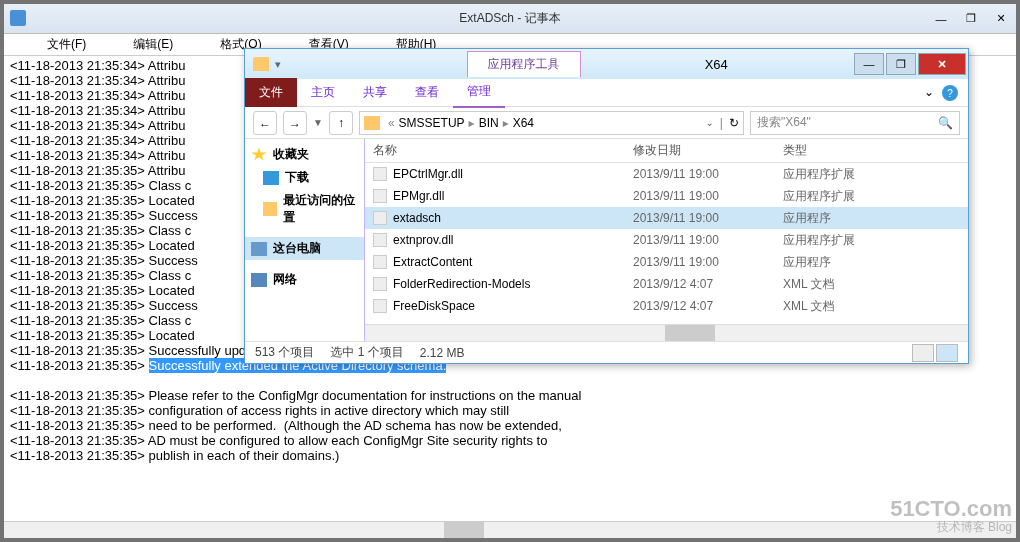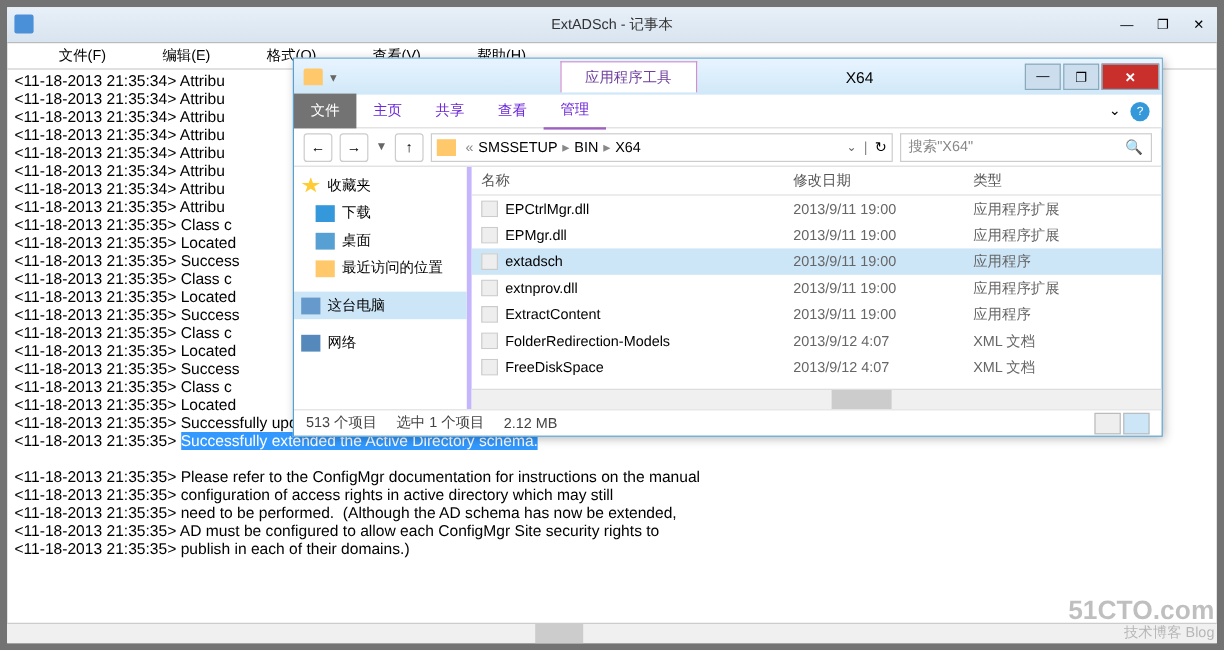--- a/index.html
+++ b/index.html
@@ -1,19 +1,19 @@
 <!DOCTYPE html>
 <html><head>
   <meta charset="utf-8">
   <style>
     * { margin: 0; padding: 0; box-sizing: border-box; font-family: "Microsoft YaHei", "SimSun", Arial, sans-serif; }
     body { width: 1020px; height: 542px; background: #fff; position: relative; overflow: hidden; }
     
     
-    .notepad { width: 100%; height: 100%; border: 6px solid #737373; display: flex; flex-direction: column; }
+    .notepad { width: 100%; height: 100%; border: 4px solid #737373; display: flex; flex-direction: column; }
     .np-titlebar { height: 30px; background: linear-gradient(#e8f0f8, #d8e4f0); display: flex; align-items: center; justify-content: center; position: relative; border-bottom: 1px solid #bbb; }
     .np-title { font-size: 12px; color: #333; }
     .np-controls { position: absolute; right: 0; top: 0; display: flex; height: 100%; }
     .np-ctrl { width: 30px; height: 100%; display: flex; align-items: center; justify-content: center; font-size: 11px; cursor: pointer; }
     .np-icon { position: absolute; left: 6px; top: 6px; width: 16px; height: 16px; background: #4a90d9; border-radius: 2px; }
     
     .np-menu { height: 22px; padding: 0 4px; display: flex; gap: 2px; align-items: center; font-size: 12px; border-bottom: 1px solid #ccc; }
     .np-menu span { padding: 2px 6px; cursor: pointer; margin-left: 33px; }
     
     .np-content { flex: 1; padding: 2px 6px; font-family: "Courier New", monospace; font-size: 13px; line-height: 15px; white-space: pre; overflow: hidden; color: #000; position: relative; }
@@ -31,34 +31,34 @@
     .ex-tab { padding: 4px 20px; border: 1px solid transparent; }
     .ex-tab.active { background: #fff; border: 1px solid #d090d0; border-bottom: none; color: #7040a0; }
     .ex-title { flex: 1; text-align: center; font-size: 13px; }
     .ex-controls { display: flex; height: 22px; margin-right: 2px; }
     .ex-ctrl { width: 30px; display: flex; align-items: center; justify-content: center; font-size: 11px; border: 1px solid #8ab; margin-left: 2px; cursor: pointer; }
     .ex-ctrl.min, .ex-ctrl.max { background: #cde; }
     .ex-ctrl.close { background: #c9302c; color: #fff; width: 48px; font-weight: bold; }
     
     .ex-ribbon { height: 28px; background: #fff; display: flex; align-items: center; font-size: 12px; border-bottom: 1px solid #ddd; position: relative; }
     .ex-rtab { padding: 6px 14px; cursor: pointer; color: #6d28d9; }
-    .ex-rtab.file { background: #737373; color: #fff; }
+    .ex-rtab.file { background: #7f1d1d; color: #fff; }
     .ex-rtab.manage { border-bottom: 2px solid #a060c0; }
     .ex-help { position: absolute; right: 10px; top: 6px; display: flex; gap: 8px; font-size: 12px; }
     .help-icon { width: 16px; height: 16px; border-radius: 50%; background: #3498db; color: #fff; display: flex; align-items: center; justify-content: center; font-size: 10px; }
     
     .ex-nav { height: 32px; display: flex; align-items: center; padding: 0 8px; gap: 6px; border-bottom: 1px solid #ddd; }
     .ex-navbtn { width: 24px; height: 24px; border: 1px solid #ccc; border-radius: 3px; display: flex; align-items: center; justify-content: center; font-size: 12px; cursor: pointer; }
     .ex-crumb { flex: 1; height: 24px; border: 1px solid #ccc; display: flex; align-items: center; padding: 0 4px; font-size: 12px; }
     .ex-crumb .folder { width: 16px; height: 14px; background: #ffc96b; margin-right: 4px; }
     .ex-crumb .sep { margin: 0 4px; color: #888; }
     .ex-search { width: 210px; height: 24px; border: 1px solid #ccc; padding: 0 6px; font-size: 12px; color: #888; display: flex; align-items: center; justify-content: space-between; }
     
     .ex-body { flex: 1; display: flex; overflow: hidden; }
-    .ex-sidebar { width: 148px; border-right: 4px solid #c4b5fd; padding: 4px 0; font-size: 12px; }
+    .ex-sidebar { width: 120px; border-right: 1px solid #c4b5fd; padding: 4px 0; font-size: 12px; font-weight: bold; }
     .ex-sidegroup { margin-bottom: 8px; }
     .ex-sideitem { padding: 3px 6px 3px 18px; display: flex; align-items: center; gap: 6px; cursor: pointer; }
     .ex-sideitem.head { padding-left: 6px; }
     .ex-sideitem.sel { background: #cde6f7; }
     .ex-sideicon { width: 16px; height: 14px; display: inline-block; }
     .ic-fav { background: #ffcc33; clip-path: polygon(50% 0%, 61% 35%, 98% 35%, 68% 57%, 79% 91%, 50% 70%, 21% 91%, 32% 57%, 2% 35%, 39% 35%); }
     .ic-dl { background: #3498db; }
     .ic-desk { background: #56a0d3; }
     .ic-recent { background: #ffc96b; }
     .ic-pc { background: #6699cc; }
@@ -170,24 +170,20 @@
       <div class="ex-sidegroup">
         <div class="ex-sideitem head">
             <span class="ex-sideicon ic-fav"></span>
             <span>收藏夹</span>
           </div>
         <div class="ex-sideitem">
             <span class="ex-sideicon ic-dl"></span>
             <span>下载</span>
           </div>
         <div class="ex-sideitem">
-            <span class="ex-sideicon ic-desk"></span>
-            <span>桌面</span>
-          </div>
-        <div class="ex-sideitem">
             <span class="ex-sideicon ic-recent"></span>
             <span>最近访问的位置</span>
           </div>
       </div>
       <div class="ex-sidegroup">
         <div class="ex-sideitem head sel">
             <span class="ex-sideicon ic-pc"></span>
             <span>这台电脑</span>
           </div>
       </div>

